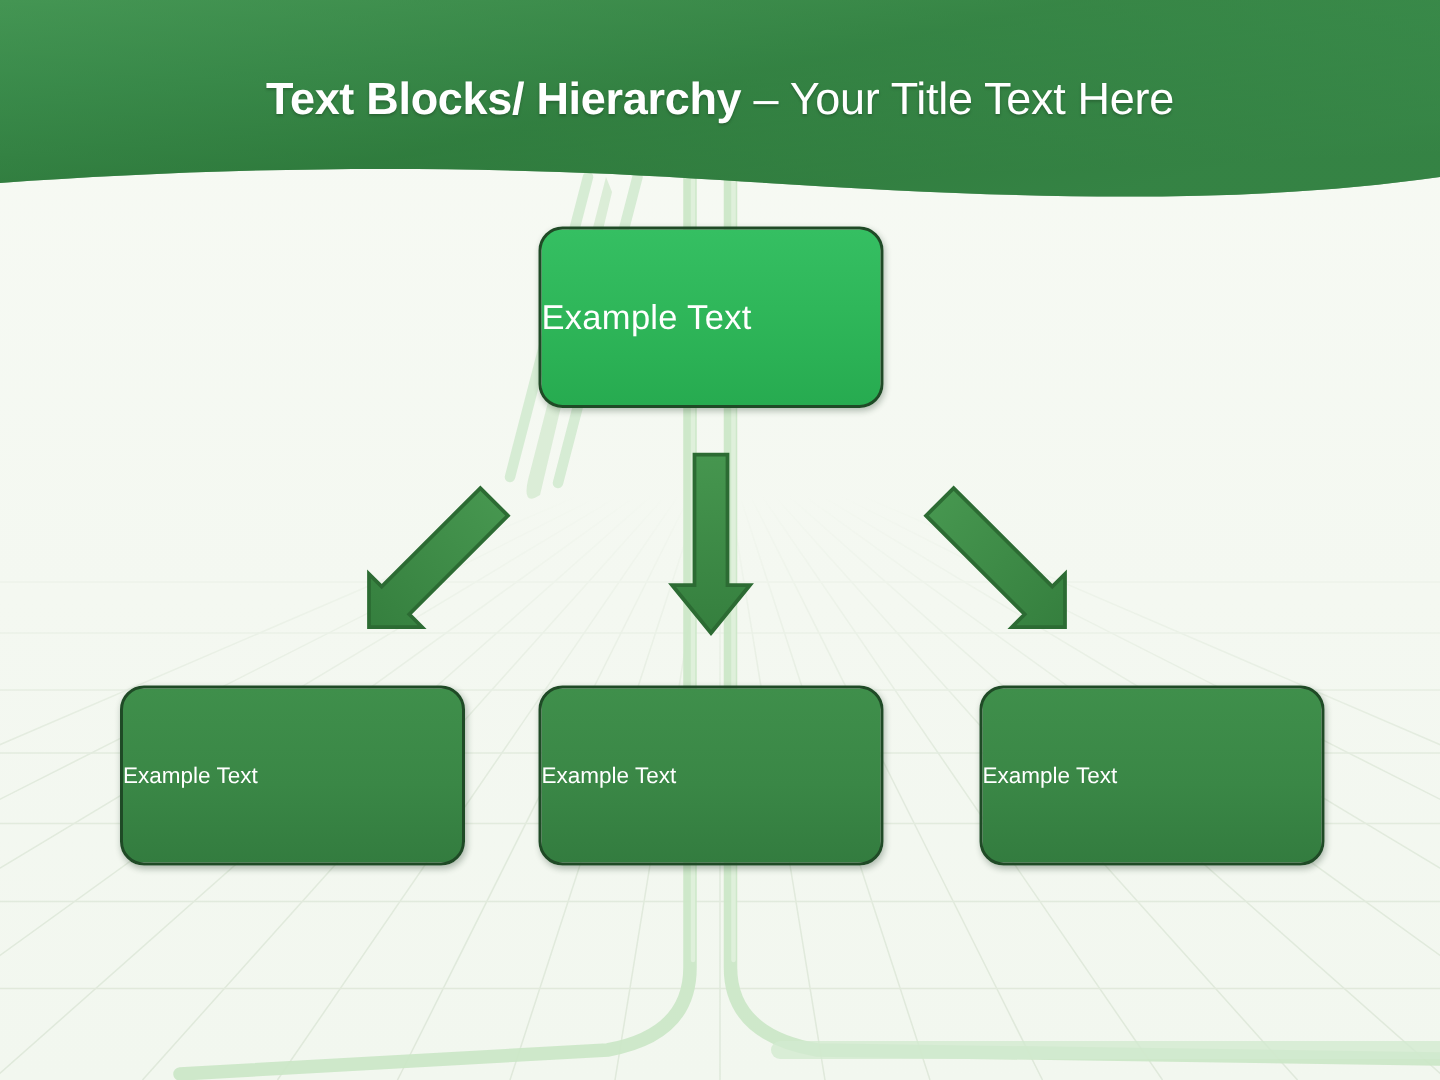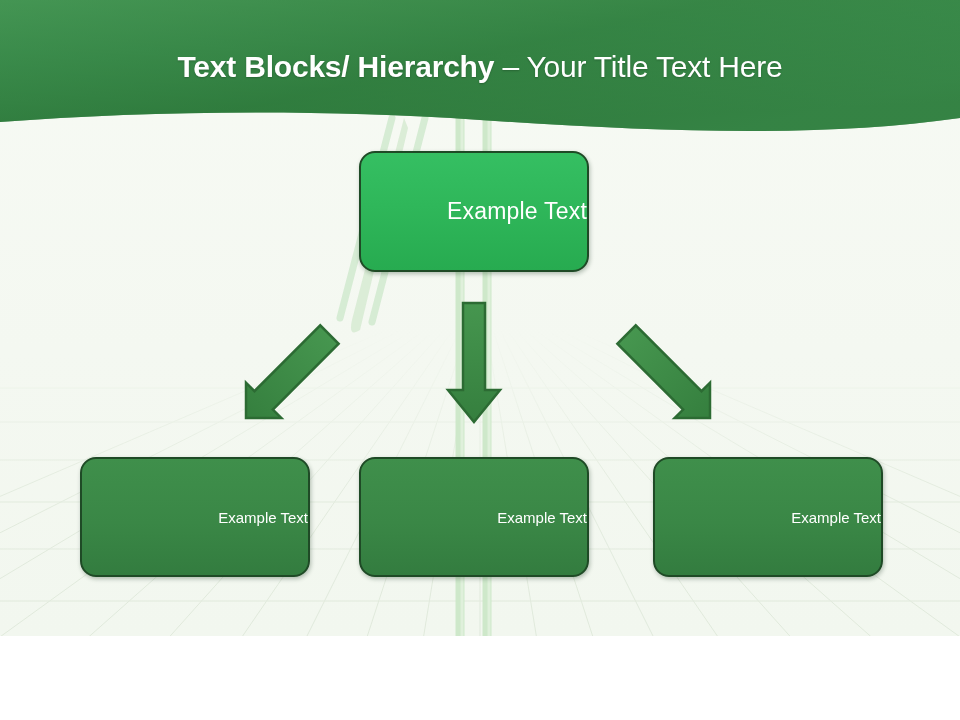--- a/index.html
+++ b/index.html
@@ -7,21 +7,21 @@
     padding: 0;
     background: #ffffff;
   }
   body {
     font-family: "Liberation Sans", sans-serif;
   }
 
   #slide {
     position: relative;
     width: 960px;
-    height: 636px;
+    height: 720px;
     overflow: hidden;
     background: #7f1d1d;
   }
 
   
   .bg-base {
     position: absolute;
     inset: 0;
     background: linear-gradient(180deg, #f7faf4 0%, #f4f8f1 55%, #f2f7ef 100%);
   }
@@ -61,21 +61,21 @@
   .header-title .t-reg  { font-weight: normal; }
 
   
   .node {
     position: absolute;
     box-sizing: border-box;
     border: 2px solid #1f4a26;
     border-radius: 16px;
     display: flex;
     align-items: center;
-    justify-content: flex-end;
+    justify-content: flex-start;
     color: #ffffff;
     text-align: center;
     box-shadow: 1px 2px 4px rgba(20,50,25,0.30);
   }
   .node-top {
     left: 359px;
     top: 151px;
     width: 230px;
     height: 121px;
     background: linear-gradient(180deg, #35bf62 0%, #2fb75a 45%, #27ab50 100%);

